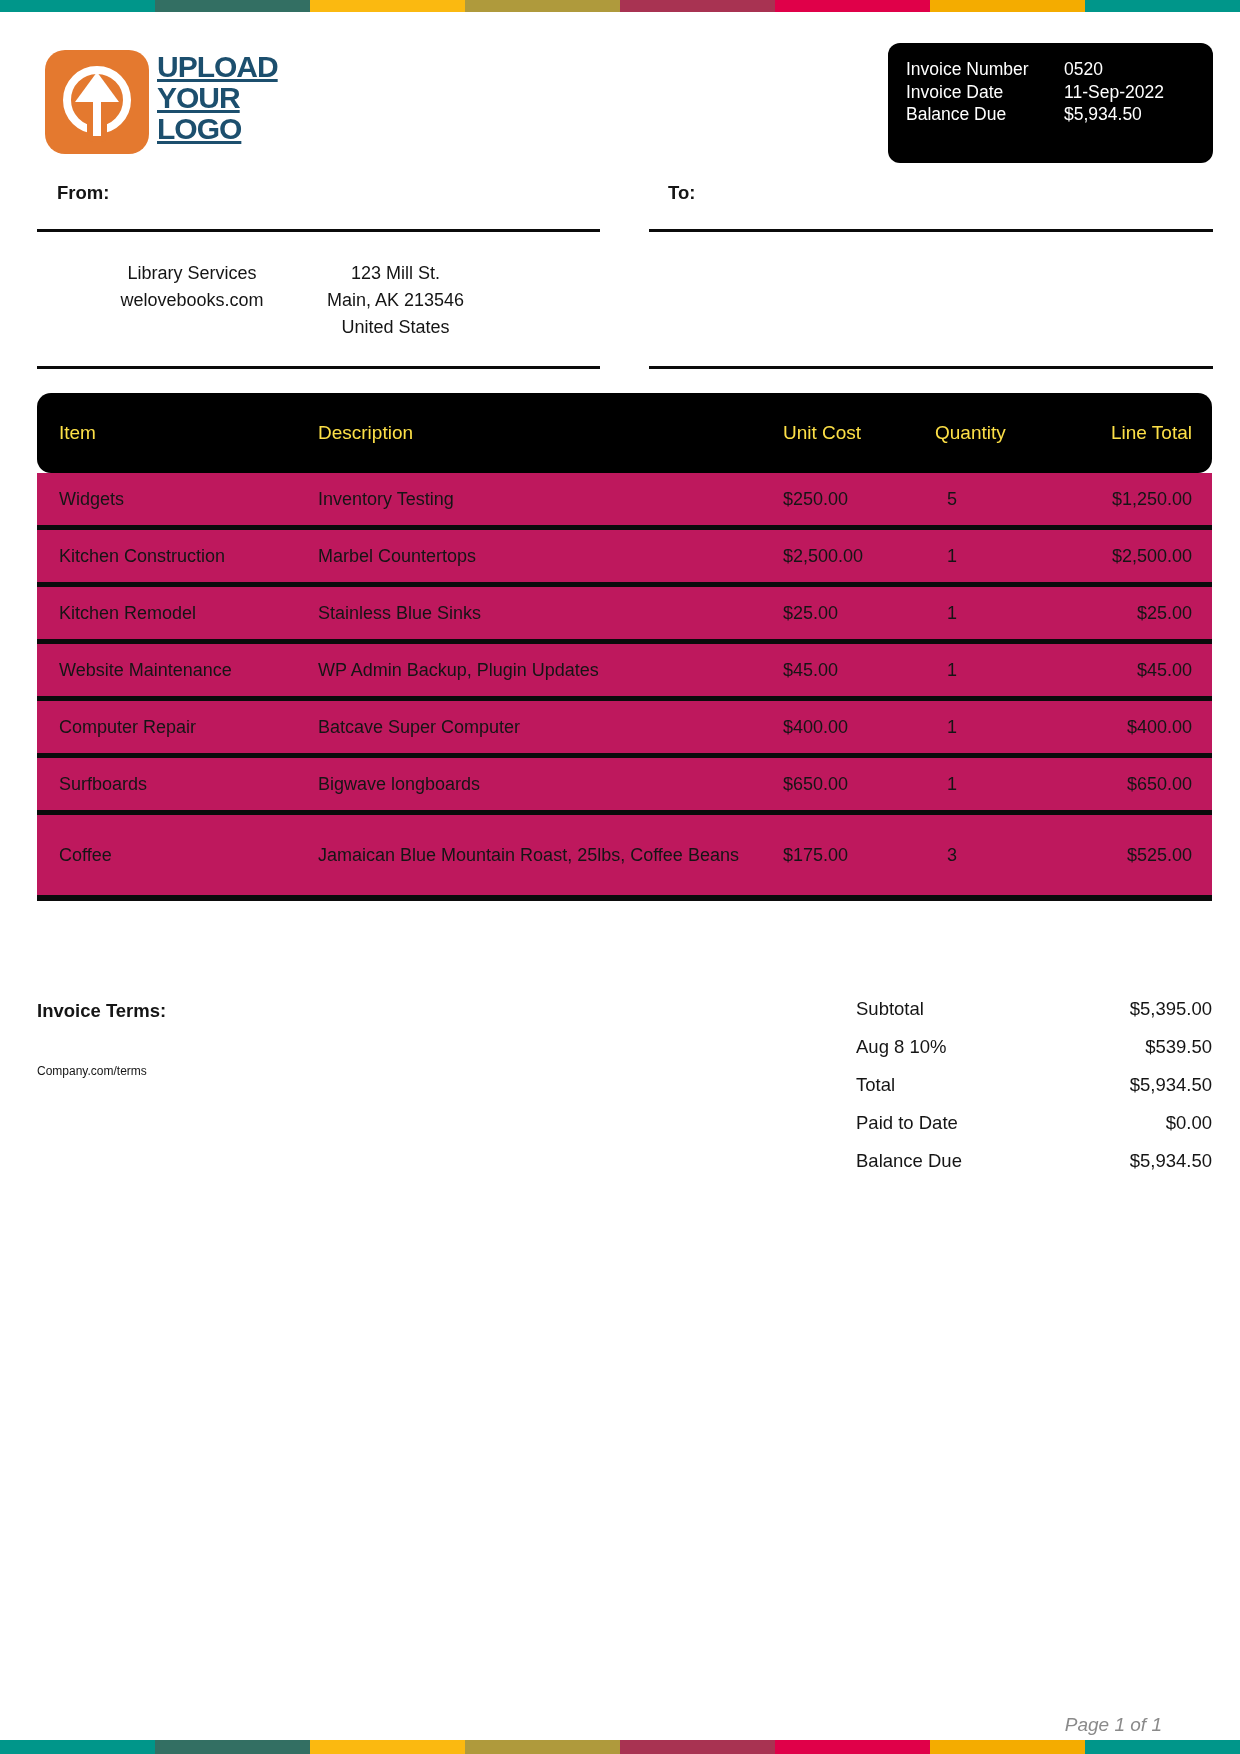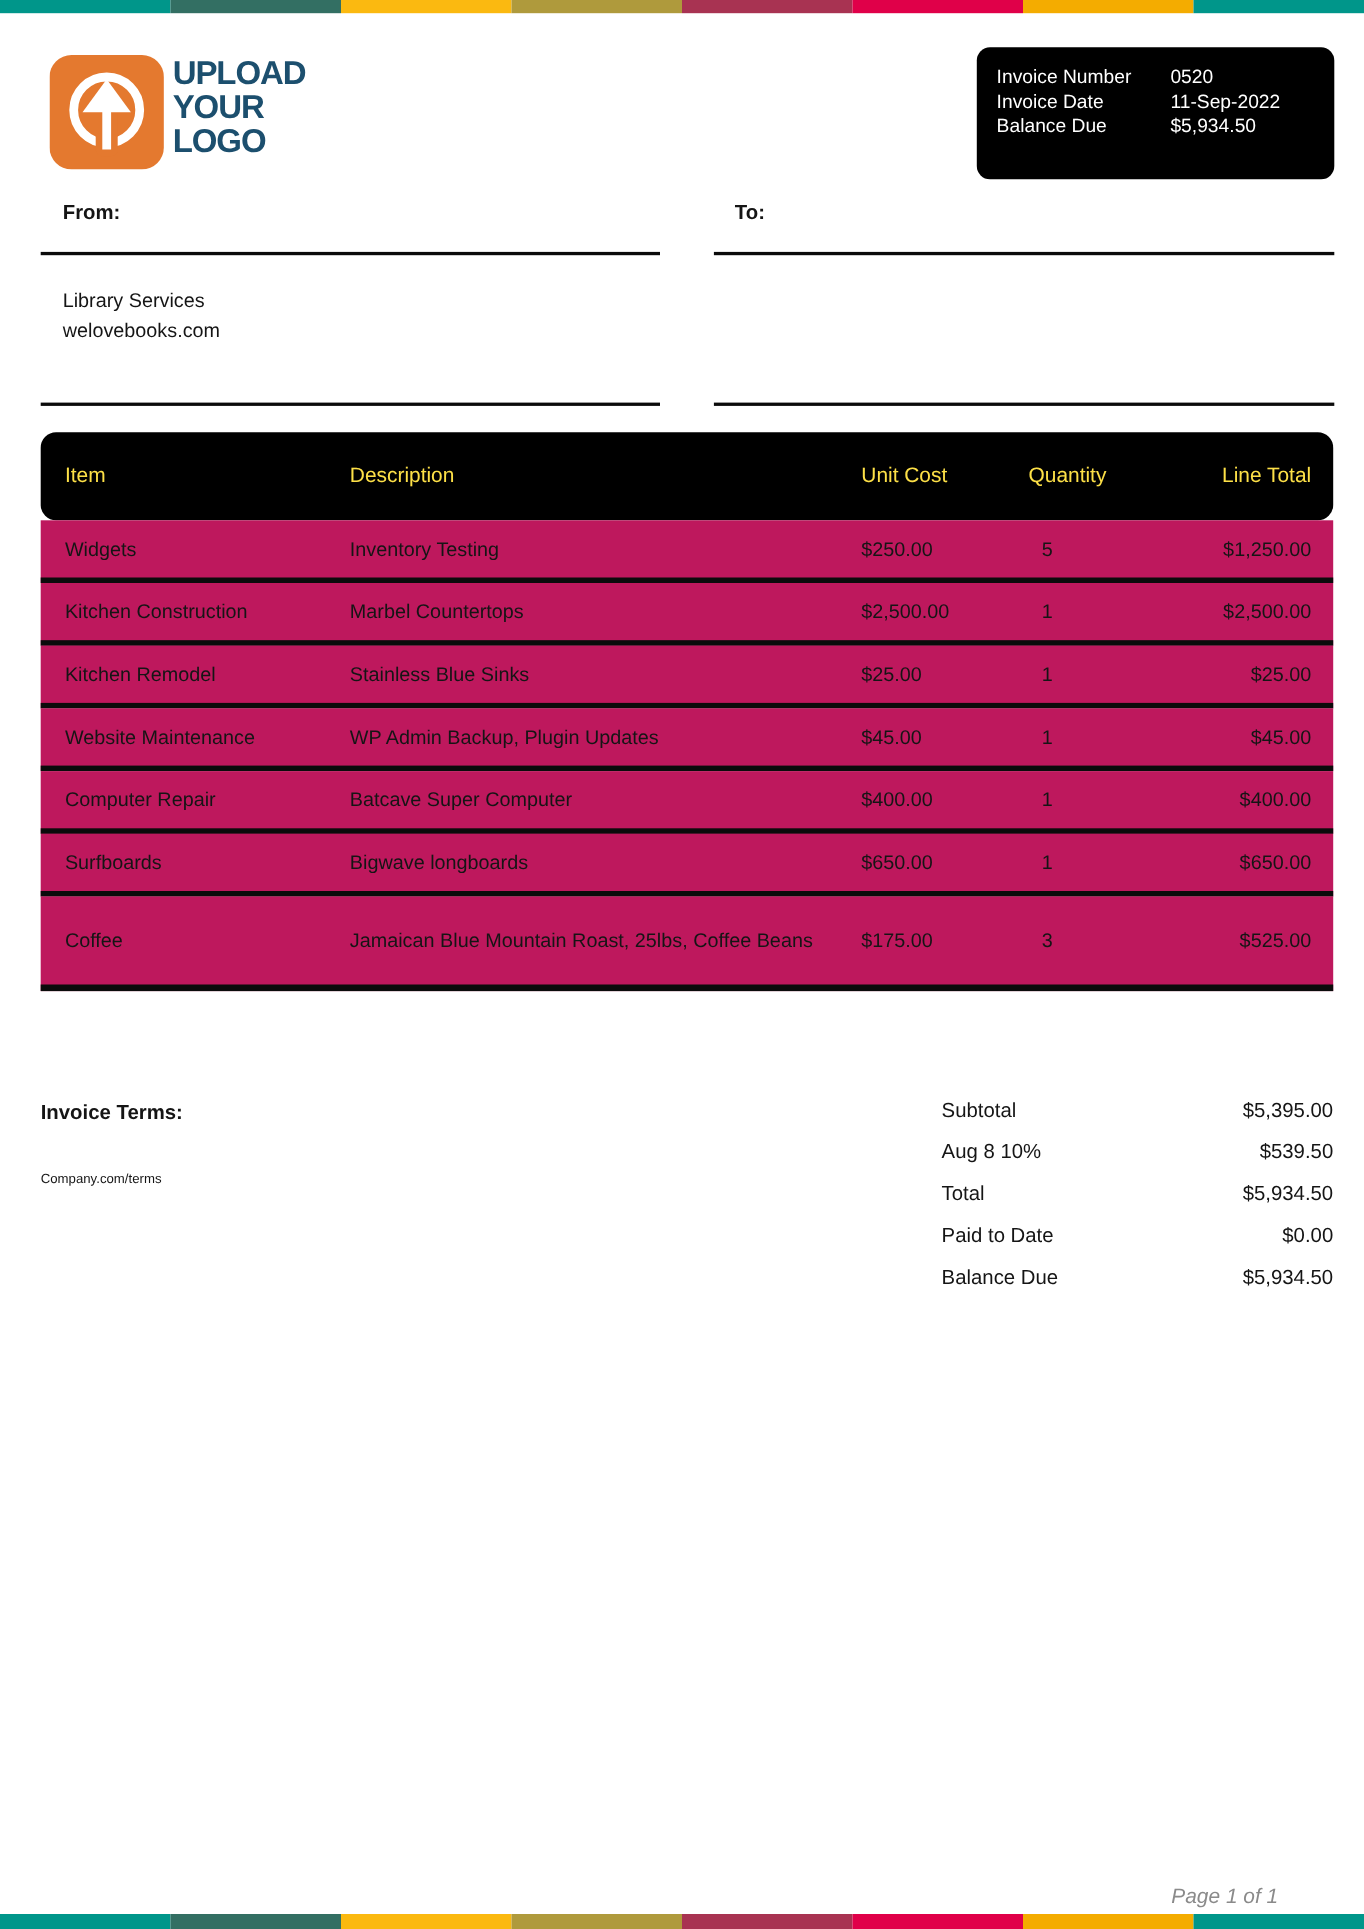--- a/index.html
+++ b/index.html
@@ -18,37 +18,37 @@
   
   .brand-bar { position: absolute; left: 0; width: 1240px; display: flex; }
   .brand-bar.top { top: 0; height: 12px; }
   .brand-bar.bottom { bottom: 0; height: 14px; }
   .brand-seg { flex: 1 1 0; height: 100%; }
 
   
   .logo-box { position: absolute; left: 45px; top: 50px; width: 104px; height: 104px; }
   .logo-text {
     position: absolute; left: 157px; top: 51px;
-    font-size: 30px; font-weight: 700; line-height: 31px; letter-spacing: -1px;
+    font-size: 30px; font-weight: 700; line-height: 31px; letter-spacing: -1px; text-decoration: underline;
   }
 
   
   .invoice-panel {
     position: absolute; left: 888px; top: 43px; width: 325px; height: 120px;
     border-radius: 12px; color: #ffffff; padding: 15px 12px 0 18px;
     font-size: 17.5px; line-height: 22.5px;
   }
   .meta-row { display: flex; }
   .meta-label { width: 158px; flex: 0 0 auto; }
 
   
   .section-label { position: absolute; font-size: 18.5px; font-weight: 800; }
   .rule { position: absolute; height: 3px; background: #0b0b0b; }
   .addr { position: absolute; font-size: 18px; line-height: 27px; }
-  .from-cols { display: flex; }
+  .from-cols { display: flex; text-align: center; }
   .from-col1 { width: 270px; flex: 0 0 auto; }
 
   
   .items-table { position: absolute; left: 37px; top: 393px; width: 1175px; }
   .thead {
     height: 80px; border-radius: 14px; color: #fde047;
     display: grid; grid-template-columns: 281px 465px 152px 150px 127px;
     align-items: center; font-size: 19px; font-weight: 400;
   }
   .trow {
@@ -117,20 +117,25 @@
     </div>
   </div>
 
   <div class="section-label" style="left:57px; top:182px;">From:</div>
   <div class="rule" style="left:37px; top:229px; width:563px;"></div>
   <div class="addr from-cols" style="left:57px; top:260px;">
     <div class="from-col1">
       <div>Library Services</div>
       <div>welovebooks.com</div>
     </div>
+    <div>
+      <div>123 Mill St.</div>
+      <div>Main, AK 213546</div>
+      <div>United States</div>
+    </div>
   </div>
   <div class="rule" style="left:37px; top:366px; width:563px;"></div>
 
   <div class="section-label" style="left:668px; top:182px;">To:</div>
   <div class="rule" style="left:649px; top:229px; width:564px;"></div>
   <div class="rule" style="left:649px; top:366px; width:564px;"></div>
 
   <div class="items-table">
     <div class="thead" style="background-color: rgb(0, 0, 0);">
       <div class="c1">Item</div>

